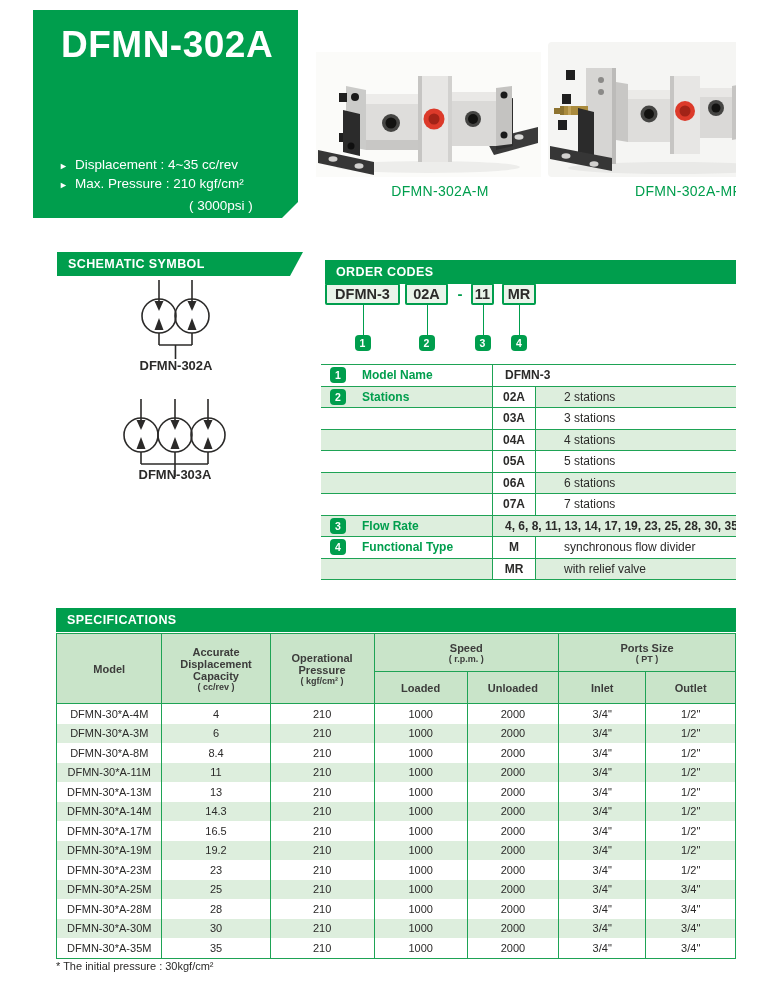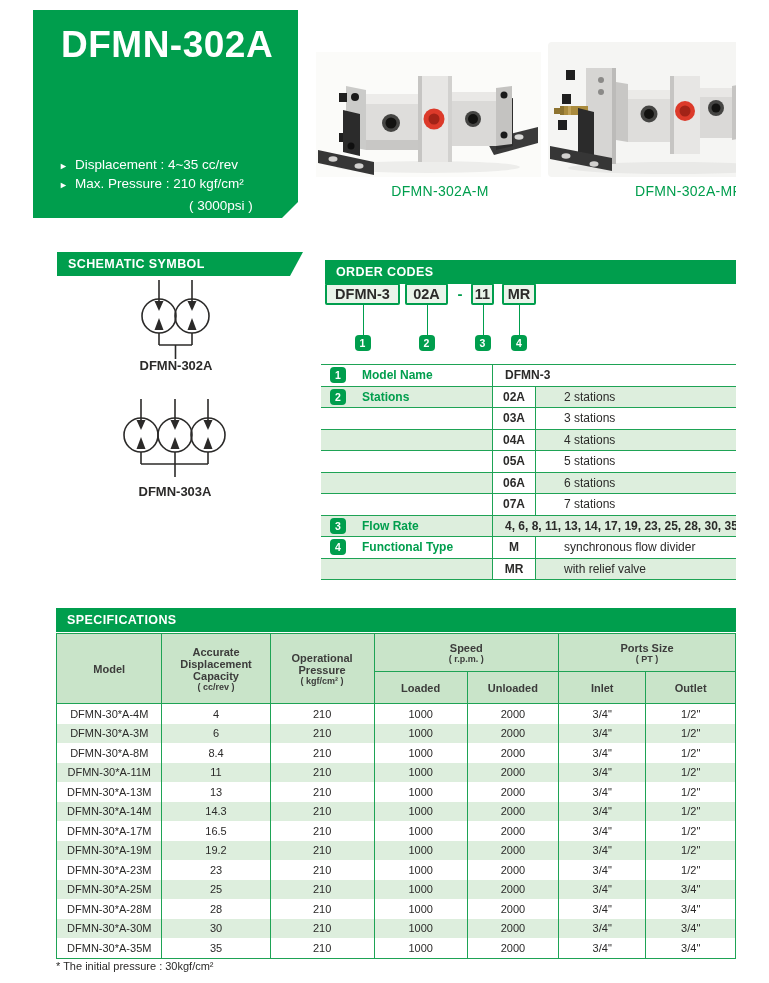--- a/index.html
+++ b/index.html
@@ -43,21 +43,21 @@
   .bar-order     { left:292px; top:260px; width:470px; }
   .bar-specs     { left:23px; top:608px; width:739px; }
 
   
   .schematic-svg { position:absolute; left:23px; top:278px; }
   .schematic-label {
     position:absolute; width:200px; text-align:center;
     font-weight:bold; font-size:13px; color:var(--text-dark,#2b2a29);
   }
   .schematic-label-1 { left:43px; top:358px; }
-  .schematic-label-2 { left:42px; top:484px; }
+  .schematic-label-2 { left:42px; top:467px; }
 
   
   .order-code-row { position:absolute; left:292px; top:283px; width:230px; height:70px; }
   .code-box {
     position:absolute; top:0; height:22px; box-sizing:border-box;
     background:var(--code-box-fill,#eaf4ea);
     border:2px solid var(--brand-green,#009e4d); border-radius:2px;
     font-weight:bold; font-size:14.5px; line-height:18px; text-align:center;
     color:var(--text-dark,#2b2a29);
   }

